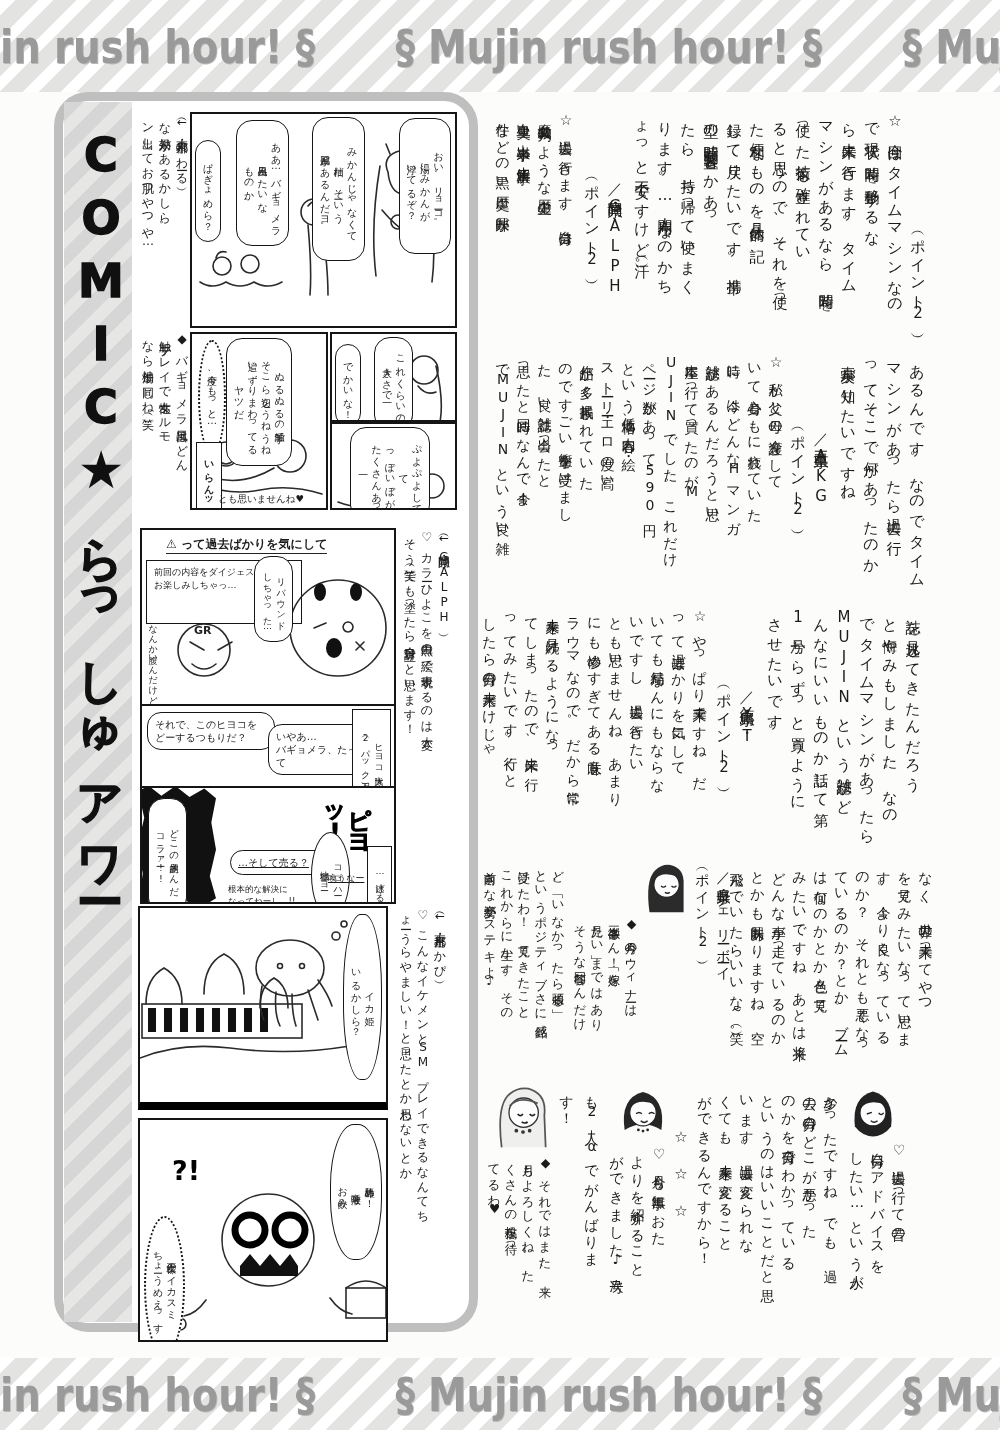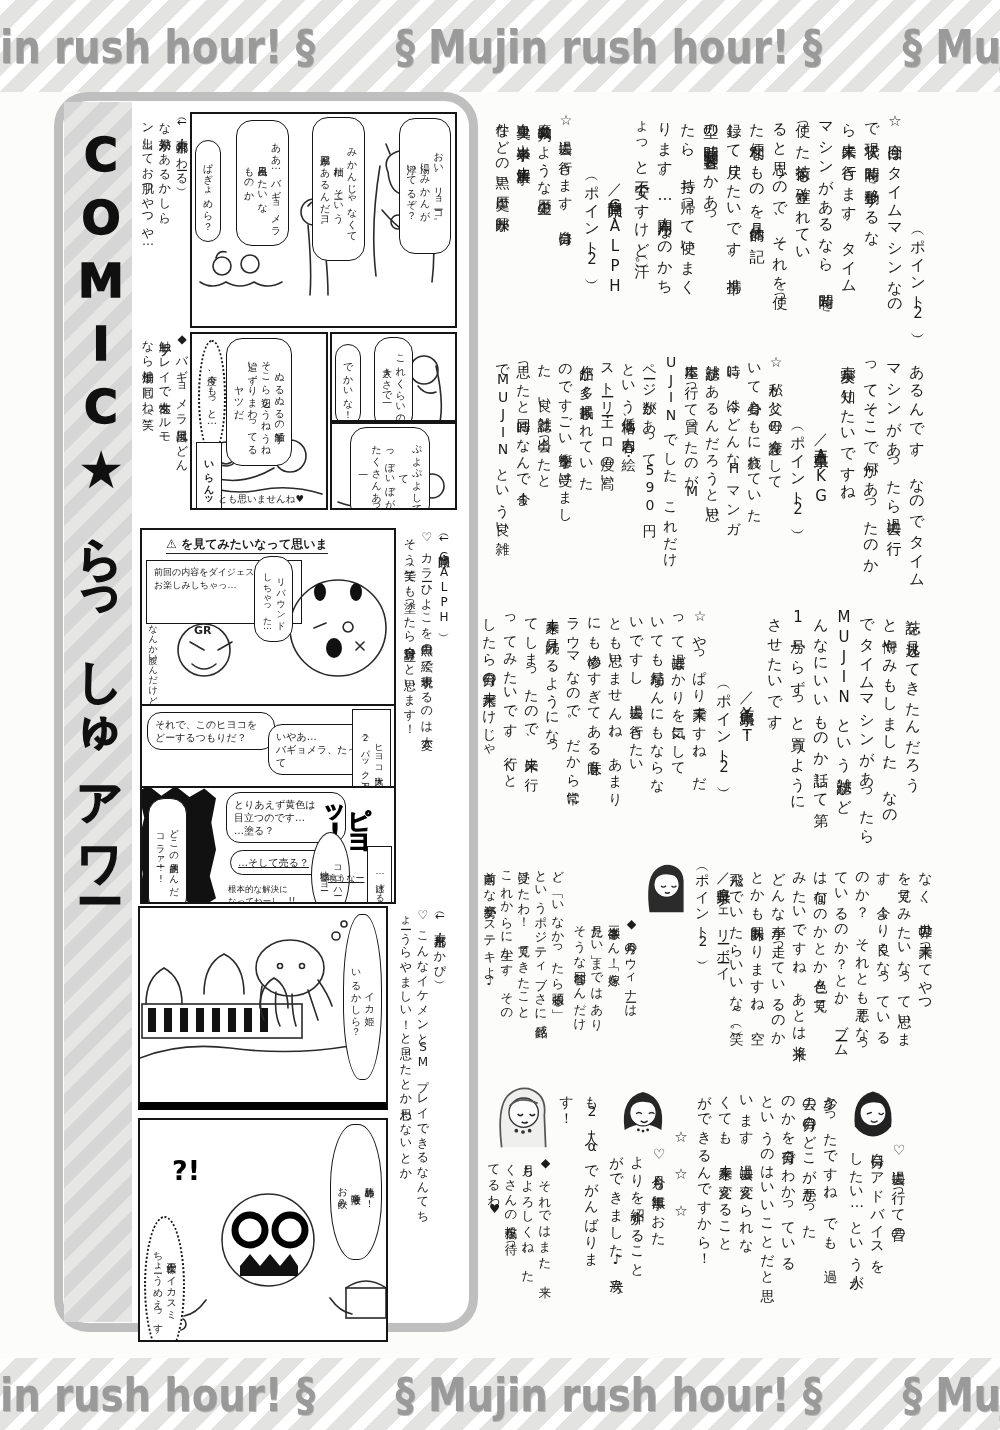--- a/index.html
+++ b/index.html
@@ -153,21 +153,21 @@
     <circle class="sketch" cx="100" cy="62" r="12"></circle>
       <circle class="sketch" cx="76" cy="74" r="8"></circle>
     <path class="sketch" d="M6 78 q20 8 44 2"></path>
   </svg>
   <div class="bub" style="left:18px;top:3px;height:78px;">ぷよぷよしてて
 っぽいぼが
 たくさんあっ—</div>
 </div>
 
 <div class="panel" style="left:140px;top:528px;width:256px;height:178px;">
-  <div class="warnline" style="left:24px;top:6px;">⚠ を見てみたいなって思いま</div>
+  <div class="warnline" style="left:24px;top:6px;">⚠ って過去ばかりを気にして</div>
   <div class="bub-h boxed" style="left:4px;top:30px;width:140px;height:52px;font-size:9px;">前回の内容をダイジェストで
 お楽しみしちゃっ…</div>
   <svg width="256" height="178" viewBox="0 0 256 178">
     <circle class="sketch" cx="62" cy="120" r="26"></circle>
     <path class="sketch" d="M48 112 l14 8 M90 112 l-14 8 M50 134 q12 10 24 0"></path>
     <text x="52" y="104" font-size="11" font-weight="bold" fill="#222">GR</text>
     <circle class="sketch" cx="196" cy="98" r="48"></circle>
     <ellipse cx="178" cy="62" rx="6" ry="9" fill="#111"></ellipse>
     <ellipse cx="214" cy="62" rx="6" ry="9" fill="#111"></ellipse>
     <path class="sketch" d="M172 98 l12 -5 M206 92 a5 5 0 1 0 0.1 0"></path>
@@ -183,23 +183,20 @@
 どーするつもりだ？</div>
   <div class="bub-h" style="left:126px;top:18px;width:84px;">いやあ…
 バギョメラ、たって</div>
   <div class="bub boxed" style="right:3px;top:3px;height:74px;font-size:9px;">ヒヨコ大隊
 （2パック）召喚</div>
 </div>
 <div class="panel" style="left:140px;top:786px;width:256px;height:118px;">
   <div class="blob" style="left:-4px;top:-2px;width:78px;height:122px;"></div>
   <div class="bub" style="left:6px;top:10px;height:100px;font-size:9.5px;background:#fff;">どこの的屋さんだ
 コラァー!!</div>
-  <div class="bub-h" style="left:84px;top:4px;width:104px;">とりあえず黄色は
-目立つのです…
-…塗る？</div>
   <div class="bub-h" style="left:88px;top:62px;width:92px;text-decoration:underline;">…そして売る？</div>
   <div class="bigfx" style="right:22px;top:4px;">ピヨッ!?</div>
   <div class="bub" style="right:44px;top:44px;height:70px;font-size:9px;border-radius:50%;">ココハー
 地獄ピヨー</div>
   <div class="bub boxed" style="right:2px;top:58px;height:56px;font-size:9px;">…逃げる</div>
   <div style="position:absolute;left:186px;top:84px;font-size:9px;white-space:pre;text-decoration:underline;">喚うなー</div>
   <div style="position:absolute;left:86px;top:96px;font-size:8.5px;white-space:pre;">根本的な解決に
 なってねーし…!!</div>
 </div>
 

